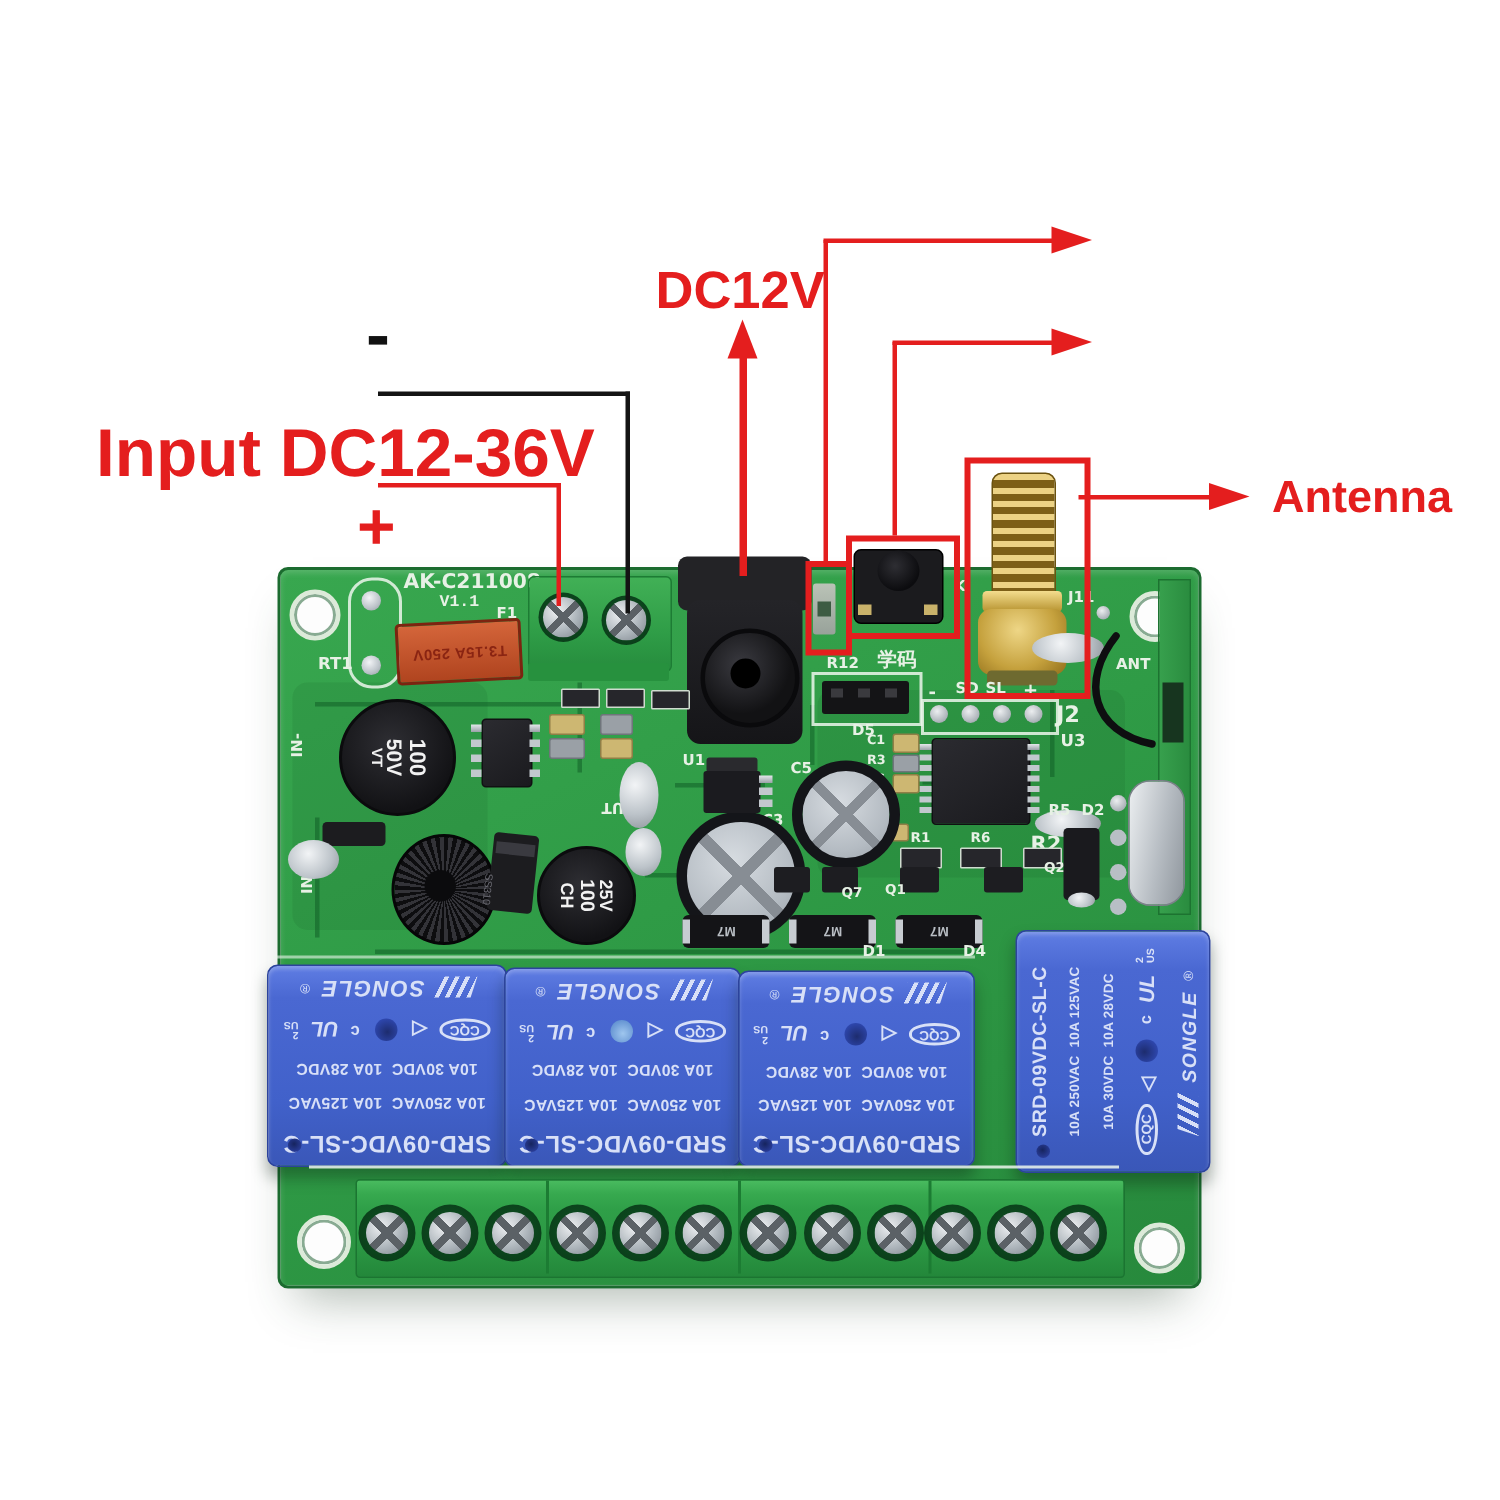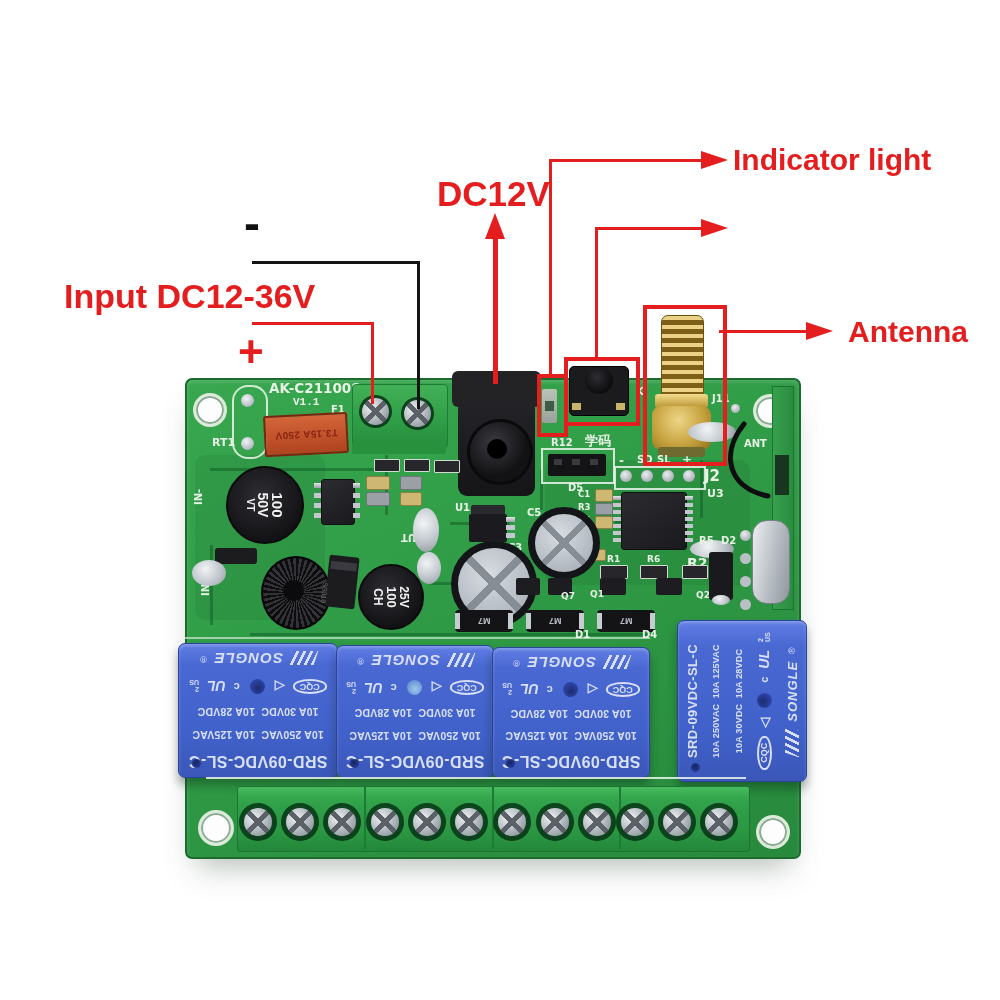--- a/index.html
+++ b/index.html
@@ -254,21 +254,21 @@
   <div class="abs smd-dark" style="left:600px;top:565px;width:26px;height:12px;"></div>
   <div class="abs smd-dark" style="left:640px;top:565px;width:26px;height:12px;"></div>
   <div class="abs smd-dark" style="left:682px;top:565px;width:24px;height:12px;"></div>
 
   <div class="abs sot23" style="left:516px;top:578px;width:24px;height:17px;"></div>
   <div class="abs sot23" style="left:548px;top:578px;width:24px;height:17px;"></div>
   <div class="abs sot23" style="left:600px;top:578px;width:26px;height:17px;"></div>
   <div class="abs sot23" style="left:656px;top:578px;width:26px;height:17px;"></div>
   <div class="abs silk" style="left:561px;top:592px;font-size:9px;">Q7</div>
   <div class="abs silk" style="left:590px;top:590px;font-size:9px;">Q1</div>
-  <div class="abs silk" style="left:696px;top:591px;font-size:9px;">Q2</div>
+  <div class="abs silk" style="left:696px;top:575px;font-size:9px;">Q2</div>
 
   <div class="abs m7" style="left:455px;top:610px;width:58px;height:22px;">
       <i>M7</i>
     </div>
   <div class="abs m7" style="left:526px;top:610px;width:58px;height:22px;">
       <i>M7</i>
     </div>
   <div class="abs m7" style="left:597px;top:610px;width:58px;height:22px;">
       <i>M7</i>
     </div>
@@ -428,29 +428,28 @@
   <div class="abs redbox" style="left:564px;top:357px;width:68px;height:61px;"></div>
   <div class="abs redbox" style="left:643px;top:305px;width:76px;height:153px;"></div>
 
   <div class="abs red-label" style="left:437px;top:176px;font-size:35px;">DC12V</div>
   <div class="abs arr-u" style="left:485px;top:213px;"></div>
   <div class="abs rline" style="left:493px;top:237px;width:5px;height:147px;"></div>
 
   <div class="abs k-label" style="left:244px;top:200px;font-size:48px;">-</div>
   <div class="abs kline" style="left:252px;top:261px;width:168px;height:3px;"></div>
   <div class="abs kline" style="left:417px;top:261px;width:3px;height:148px;"></div>
-  <div class="abs red-label" style="left:64px;top:279px;font-size:34px;">Input DC12-36V</div>
+  <div class="abs red-label" style="left:64px;top:279px;font-size:45px;">Input DC12-36V</div>
   <div class="abs rline" style="left:252px;top:322px;width:122px;height:3px;"></div>
   <div class="abs rline" style="left:371px;top:322px;width:3px;height:82px;"></div>
   <div class="abs red-label" style="left:238px;top:330px;font-size:44px;">+</div>
 
   <div class="abs rline" style="left:549px;top:160px;width:3px;height:214px;"></div>
   <div class="abs rline" style="left:549px;top:159px;width:153px;height:3px;"></div>
   <div class="abs arr-r" style="left:701px;top:151px;"></div>
-  <div class="abs red-label" style="left:733px;top:145px;font-size:30px;">Indicator light</div>
 
   <div class="abs rline" style="left:595px;top:228px;width:3px;height:129px;"></div>
   <div class="abs rline" style="left:595px;top:227px;width:107px;height:3px;"></div>
   <div class="abs arr-r" style="left:701px;top:219px;"></div>
 
   <div class="abs rline" style="left:719px;top:330px;width:88px;height:3px;"></div>
   <div class="abs arr-r" style="left:806px;top:322px;"></div>
   <div class="abs red-label" style="left:848px;top:317px;font-size:30px;">Antenna</div>
 
 </div>

